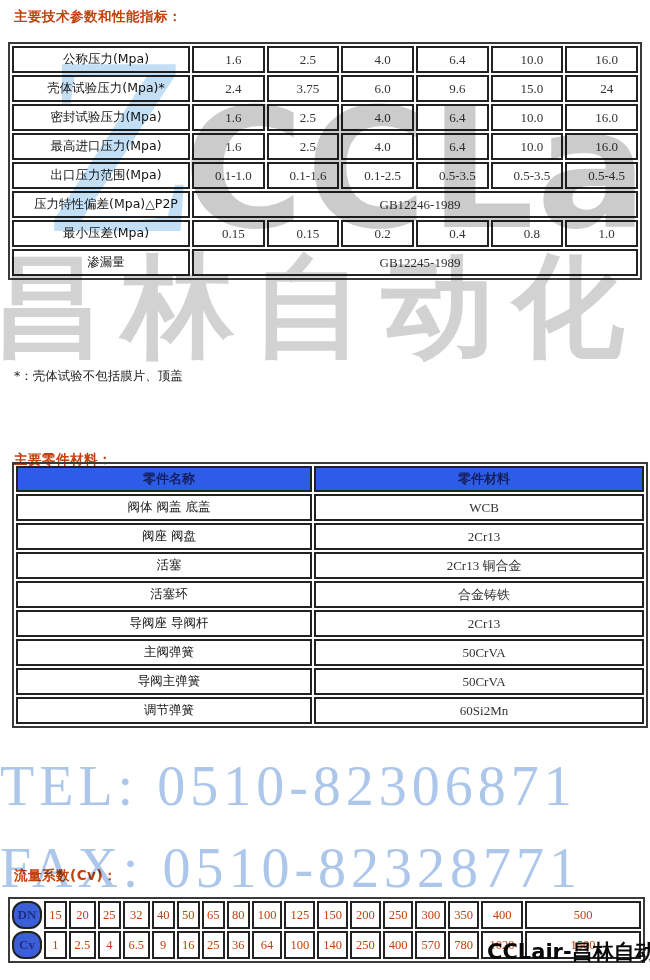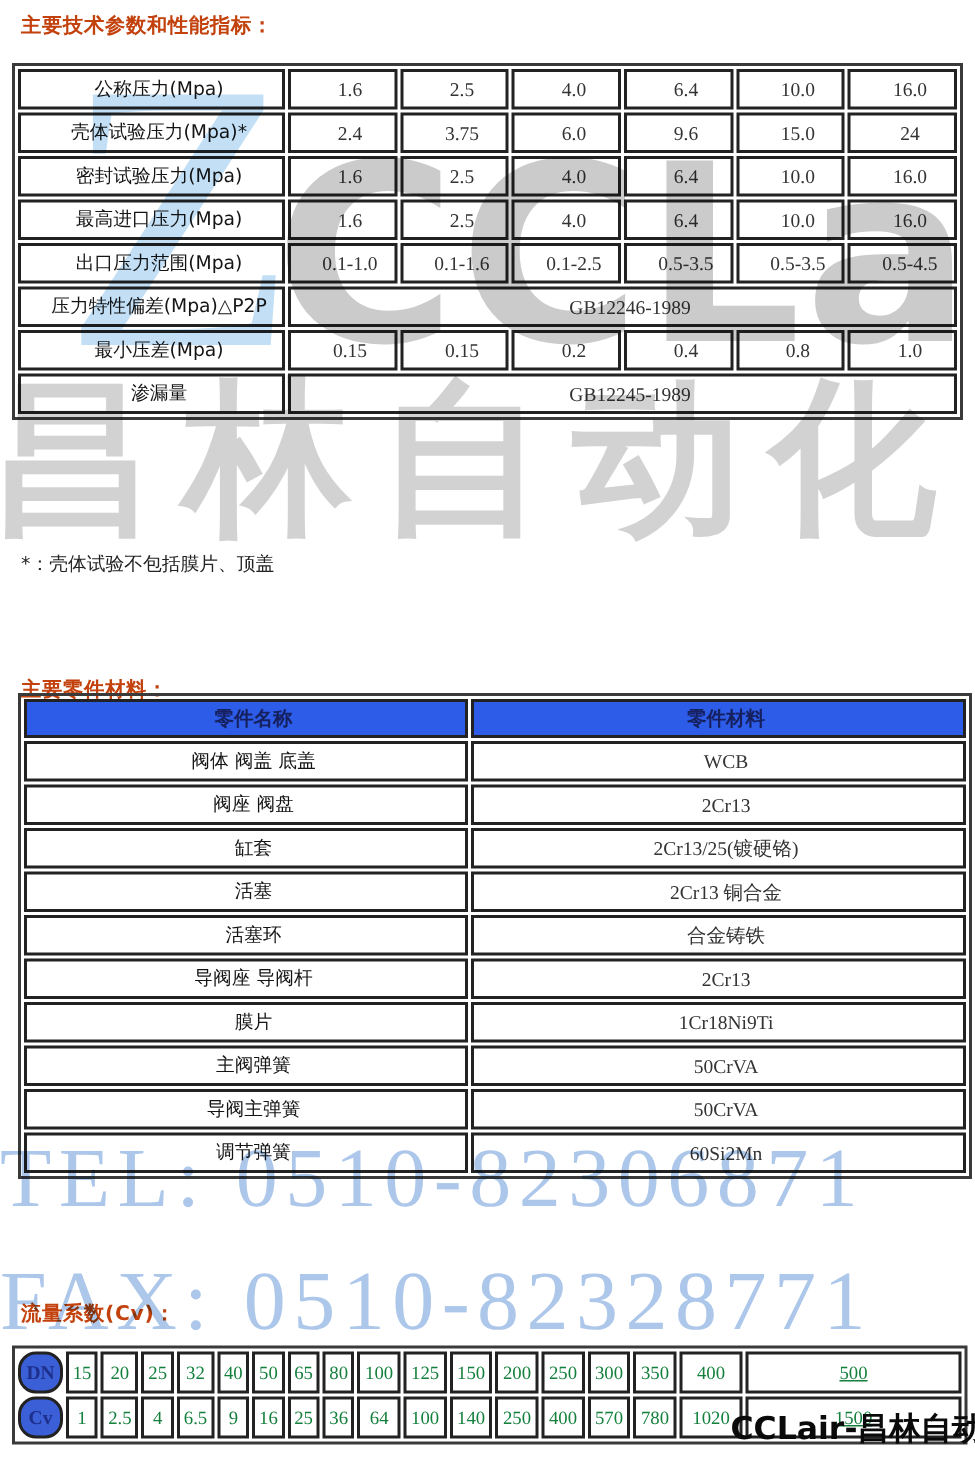--- a/index.html
+++ b/index.html
@@ -39,23 +39,23 @@
   #t2 .lbl2{font-size:12.5px;color:#141414;}
   #t2 .val2{font-family:"Liberation Serif","DejaVu Serif",serif;font-size:13px;color:#333;}
 
   
   #t3{left:8px;top:897px;width:637px;border:2px solid #3a3a3a;}
   #t3 td,#t3 th{border:2px solid #222;height:28px;text-align:center;vertical-align:middle;background:#fff;padding:0 1px;}
   #t3 th{
     width:30px;background:#3a5fd6;color:#1d2f8a;
     font-family:"Liberation Serif","DejaVu Serif",serif;font-weight:bold;font-size:13px;border-radius:12px;
   }
-  #t3 td{font-family:"Liberation Serif","DejaVu Serif",serif;font-size:12.5px;color:#15803d;}
+  #t3 td{font-family:"Liberation Serif","DejaVu Serif",serif;font-size:12.5px;color:#c2410c;}
   #t3 td.w400{width:42px;}
-  #t3 td.wide{width:144px;text-decoration:underline;}
+  #t3 td.wide{width:116px;}
 
   
   .wm{position:absolute;pointer-events:none;white-space:nowrap;mix-blend-mode:multiply;z-index:50;}
   #wm-z{
     left:42px;top:18px;font-size:255px;line-height:1;
     font-family:"Liberation Serif","DejaVu Serif",serif;
     color:#b7daf4;opacity:.85;
   }
   #wm-cclair{
     left:183px;top:88px;font-size:165px;line-height:1;font-weight:bold;
@@ -176,38 +176,30 @@
   <tbody>
       <tr>
         <td class="lbl2">阀体 阀盖 底盖</td>
         <td class="val2">WCB</td>
       </tr>
       <tr>
         <td class="lbl2">阀座 阀盘</td>
         <td class="val2">2Cr13</td>
       </tr>
       <tr>
-        <td class="lbl2">缸套</td>
-        <td class="val2">2Cr13/25(镀硬铬)</td>
-      </tr>
-      <tr>
         <td class="lbl2">活塞</td>
         <td class="val2">2Cr13 铜合金</td>
       </tr>
       <tr>
         <td class="lbl2">活塞环</td>
         <td class="val2">合金铸铁</td>
       </tr>
       <tr>
         <td class="lbl2">导阀座 导阀杆</td>
         <td class="val2">2Cr13</td>
-      </tr>
-      <tr>
-        <td class="lbl2">膜片</td>
-        <td class="val2">1Cr18Ni9Ti</td>
       </tr>
       <tr>
         <td class="lbl2">主阀弹簧</td>
         <td class="val2">50CrVA</td>
       </tr>
       <tr>
         <td class="lbl2">导阀主弹簧</td>
         <td class="val2">50CrVA</td>
       </tr>
       <tr>

